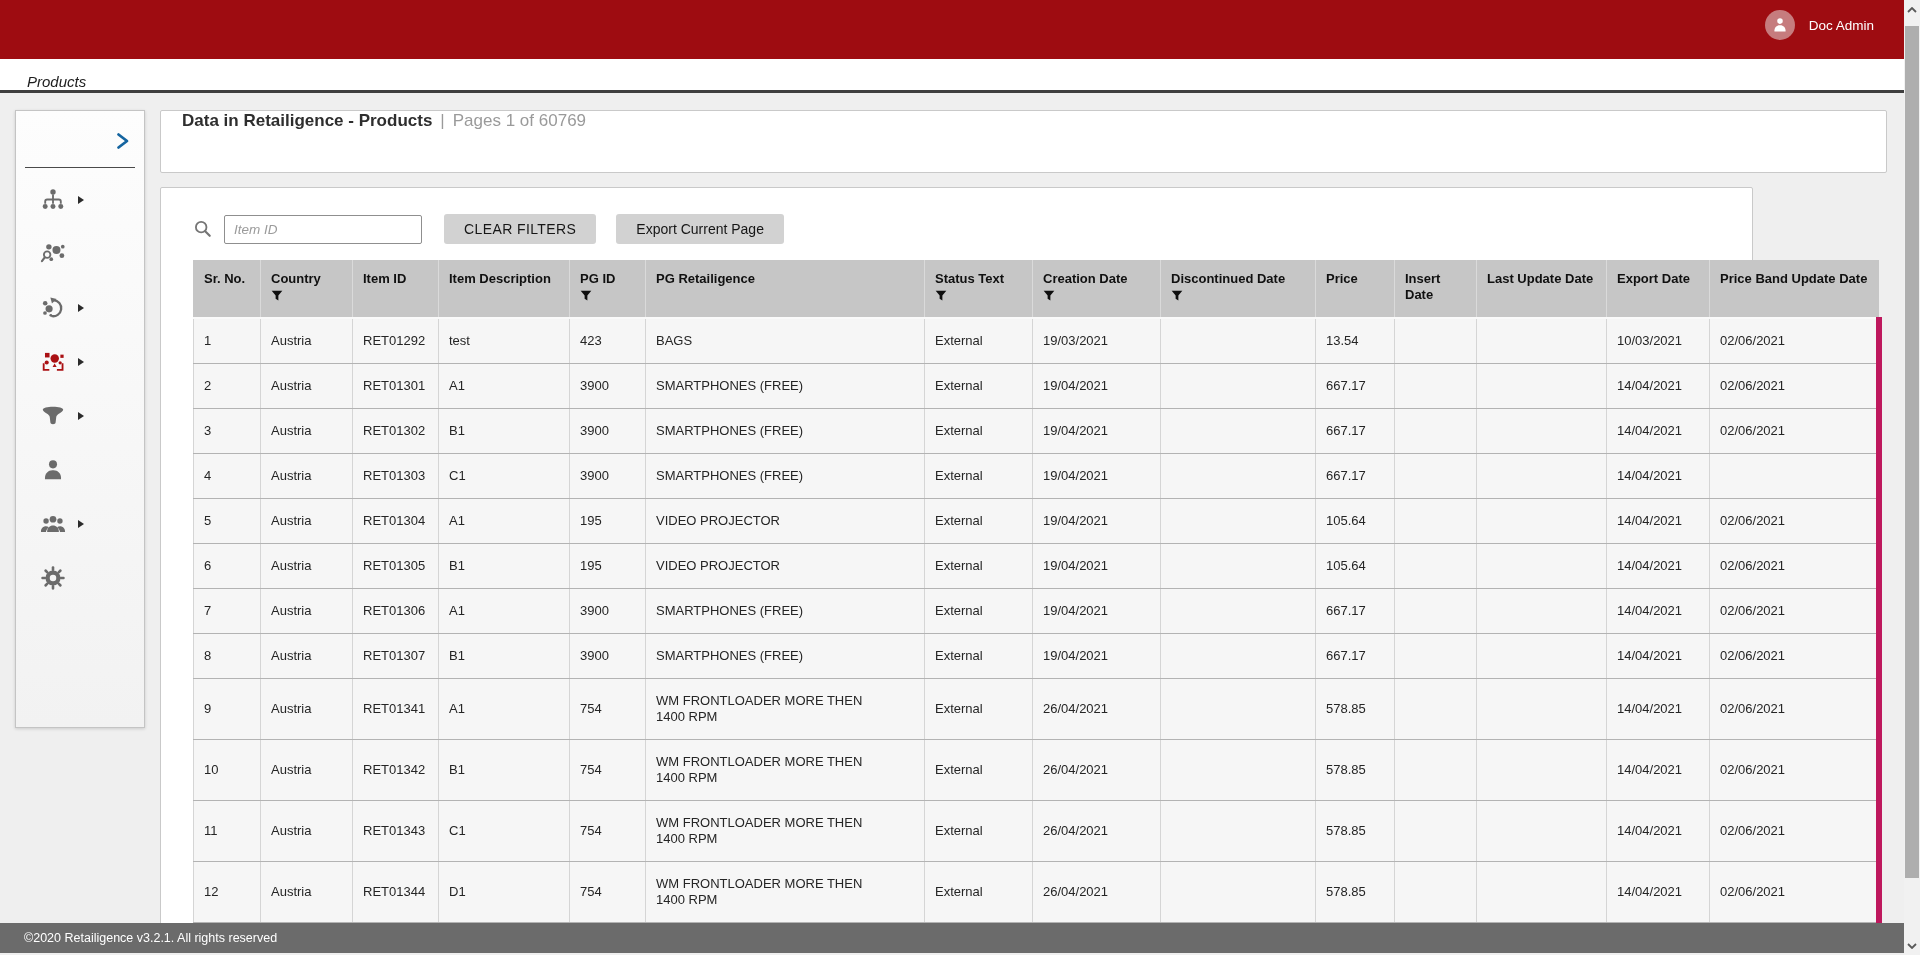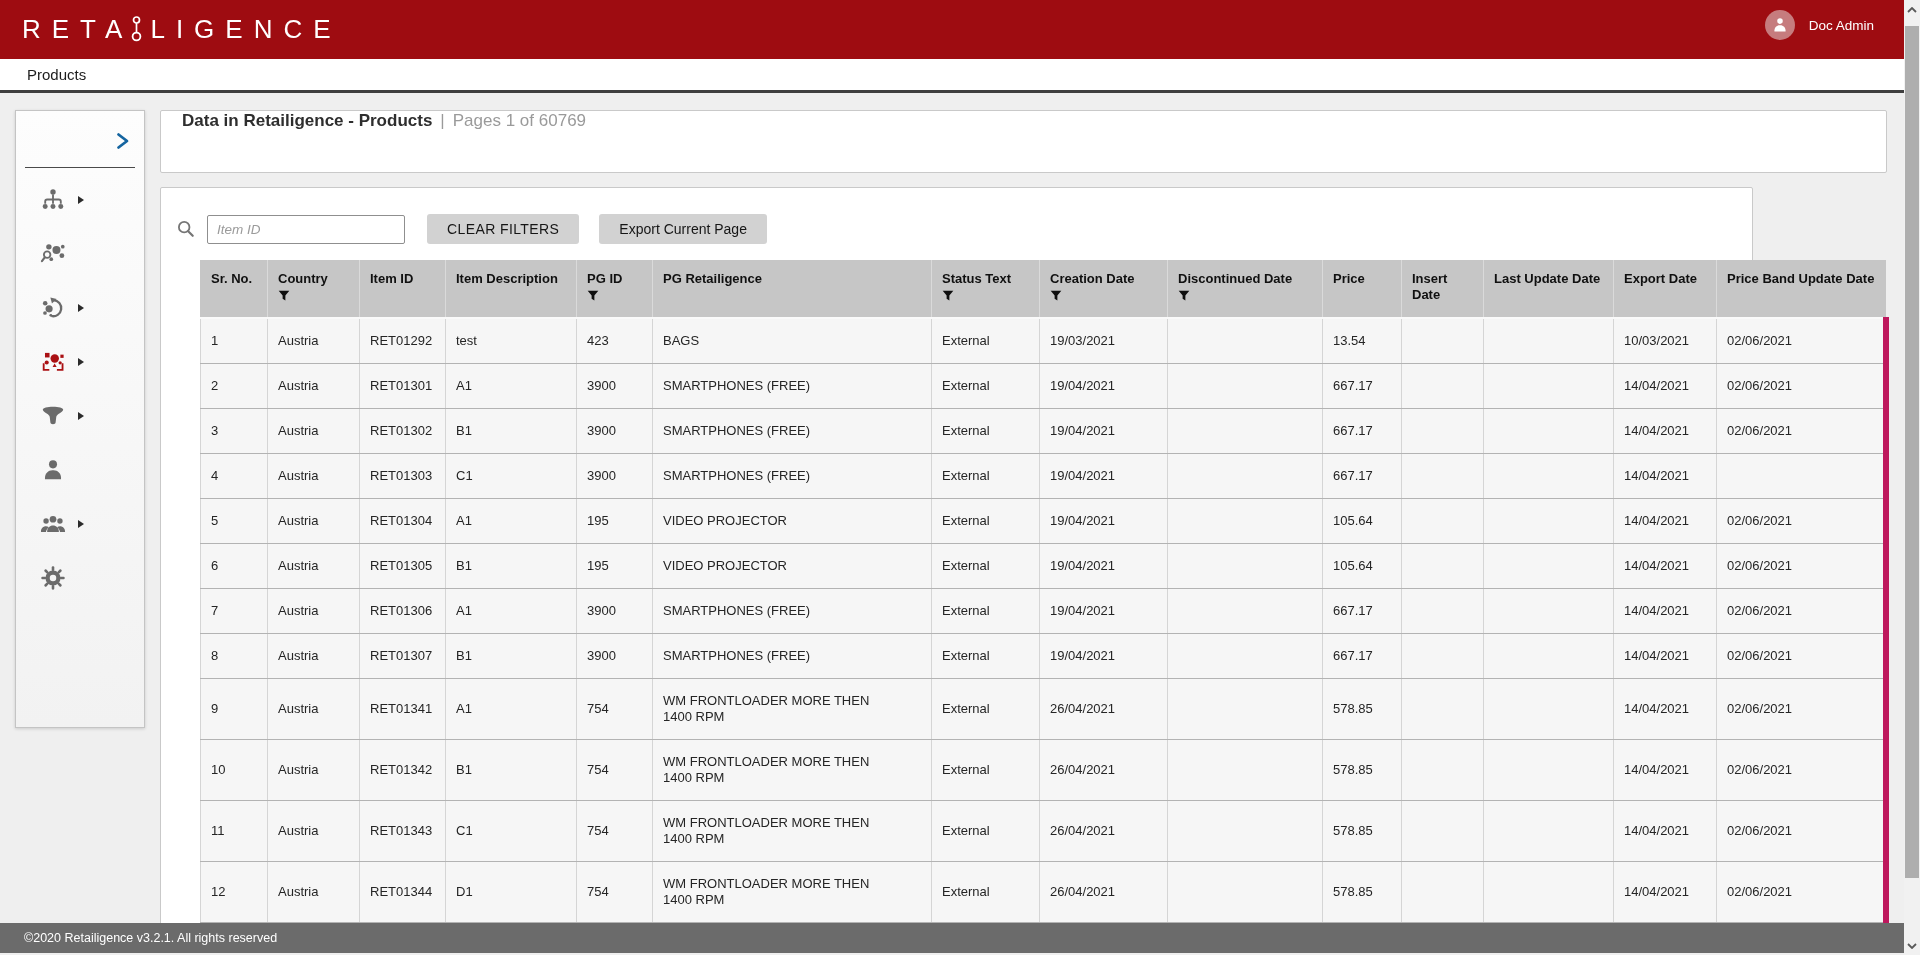--- a/index.html
+++ b/index.html
@@ -9,52 +9,52 @@
   
   .topbar { position:absolute; top:0; left:0; width:1920px; height:59px; background:#9e0c11; display:flex; align-items:center; z-index:5; }
   .logo { margin-left:22px; display:flex; align-items:center; color:#fff; font-size:26px; font-weight:400; letter-spacing:11px; }
   .logo .pin { margin:0 7px 0 -3px; display:inline-flex; }
   .user-menu { position:absolute; right:46px; top:0; height:50px; display:flex; align-items:center; gap:14px; cursor:pointer; }
   .avatar { width:30px; height:30px; border-radius:50%; background:#c67c7e; display:flex; align-items:center; justify-content:center; color:#fff; }
   .avatar svg { width:18px; height:18px; }
   .user-name { color:#fff; font-size:13.5px; }
 
   
-  .tabbar { position:absolute; top:59px; left:0; width:1920px; height:34px; background:#fff; border-bottom:3px solid #3f3f3f; display:flex; align-items:center; z-index:4; }
+  .tabbar { position:absolute; top:59px; left:0; width:1920px; height:34px; background:#fff; border-bottom:3px solid #3f3f3f; display:flex; align-items:flex-end; z-index:4;font-style:italic; }
   .tab { margin-left:27px; font-size:15px; color:#1c1c1c; cursor:pointer; }
 
   
   .sidebar { position:absolute; left:15px; top:110px; width:130px; height:618px; background:linear-gradient(180deg,#fdfdfd,#f2f2f2); border:1px solid #c4c4c4; box-shadow:0 1px 3px rgba(0,0,0,.15); z-index:3; }
   .sb-expand { position:absolute; top:20px; right:12px; width:18px; height:20px; cursor:pointer; color:#1565a0; }
   .sb-divider { position:absolute; top:56px; left:9px; right:9px; border-top:1px solid #4a4a4a; }
   .sb-items { position:absolute; top:62px; left:0; right:0; }
   .sb-item { height:54px; display:flex; align-items:center; padding-left:24px; cursor:pointer; color:#6b6b6b; }
   .sb-item.active { color:#aa1013; }
   .sb-icon { width:26px; height:26px; display:inline-flex; }
   .sb-icon svg { width:26px; height:26px; }
   .caret { width:0; height:0; border-left:6px solid #2b2b2b; border-top:4.5px solid transparent; border-bottom:4.5px solid transparent; margin-left:12px; }
 
   
   .card { position:absolute; background:#fff; border:1px solid #c9c9c9; border-radius:2px; }
   .title-card { left:160px; top:110px; width:1727px; height:63px; display:flex; padding-left:21px; }
   .title-main { font-size:17px; font-weight:bold; color:#2e2e2e; }
   .title-sep { color:#9a9a9a; font-size:17px; margin:0 8px; font-weight:normal; }
   .title-pages { color:#9a9a9a; font-size:17px; }
 
-  .table-card { left:160px; top:187px; width:1593px; height:766px; padding:20px 15px; }
+  .table-card { left:160px; top:187px; width:1593px; height:766px; padding:20px 32px; }
   .toolbar-row { display:flex; align-items:center; height:30px; margin-top:6px; }
   .search-ic { display:inline-flex; margin-right:11px; }
   .search-input { width:198px; height:29px; border:1px solid #8f8f8f; border-radius:2px; padding:0 9px; font-size:13.5px; font-family:inherit; color:#333; background:#fff; }
   .search-input::placeholder { color:#9b9b9b; font-style:italic; }
   .btn { height:30px; background:#d2d2d2; border:none; border-radius:3px; font-family:inherit; font-size:14px; color:#161616; padding:0 20px; cursor:pointer; }
   .btn-clear { margin-left:22px; letter-spacing:.4px; }
   .btn-export { margin-left:20px; }
 
   
-  table { border-collapse:collapse; table-layout:fixed; width:1685px; margin-top:16px;margin-left:24px; }
+  table { border-collapse:collapse; table-layout:fixed; width:1685px; margin-top:16px; }
   th { background:#c6c6c6; font-size:13px; font-weight:bold; color:#101010; text-align:left; vertical-align:top; padding:11px 10px 6px 10px; height:58px; border-right:1px solid #dadada; border-bottom:2px solid #fafafa; line-height:16px; cursor:pointer; }
   th:first-child { border-left:1px solid #c6c6c6; }
   th:last-child { border-right:none; }
   .filter-funnel { display:block; margin-top:3px; width:12px; height:12px; }
   td { background:#f6f6f6; font-size:13px; color:#252525; padding:14px 10px; border-right:1px solid #d5d5d5; border-bottom:1px solid #b3b3b3; line-height:16px; vertical-align:middle; }
   td:first-child { border-left:1px solid #d5d5d5; }
   td:last-child { border-right:6px solid #be185d; }
   td:nth-child(6) { padding-right:52px; }
   tr.partial td { padding:2px 10px; height:5px; border-bottom:none; background:#fbfbfb; }
 
@@ -65,31 +65,20 @@
   .scrollbar { position:absolute; top:0; right:0; width:16px; height:955px; background:#f1f1f1; z-index:30; }
   .sb-btn { position:absolute; left:0; width:16px; height:17px; display:flex; align-items:center; justify-content:center; cursor:pointer; }
   .sb-btn-up { top:1px; }
   .sb-btn-down { bottom:1px; }
   .sb-thumb { position:absolute; top:26px; left:1px; width:14px; height:852px; background:#aeaeae; cursor:pointer; }
 </style>
 </head>
 <body>
 
 <header class="topbar">
-  <div class="logo">
-    <span>RETA</span>
-    <span class="pin">
-      <svg width="13" height="30" viewBox="0 0 13 30">
-          <circle cx="6.5" cy="5" r="3" fill="none" stroke="#fff" stroke-width="1.7"></circle>
-          <line x1="6.5" y1="8" x2="6.5" y2="17.5" stroke="#fff" stroke-width="1.7"></line>
-          <circle cx="6.5" cy="21.5" r="3.9" fill="none" stroke="#fff" stroke-width="1.8"></circle>
-        </svg>
-    </span>
-    <span>LIGENCE</span>
-  </div>
   <div class="user-menu">
     <span class="avatar">
       <svg viewBox="0 0 24 24">
           <circle cx="12" cy="6.8" r="3.7" fill="currentColor"></circle>
           <path d="M4.6 20.5v-1.4c0-3.8 3-6.9 6.8-6.9h1.2c3.8 0 6.8 3.1 6.8 6.9v1.4z" fill="currentColor"></path>
         </svg>
     </span>
     <span class="user-name">Doc Admin</span>
   </div>
 </header>

